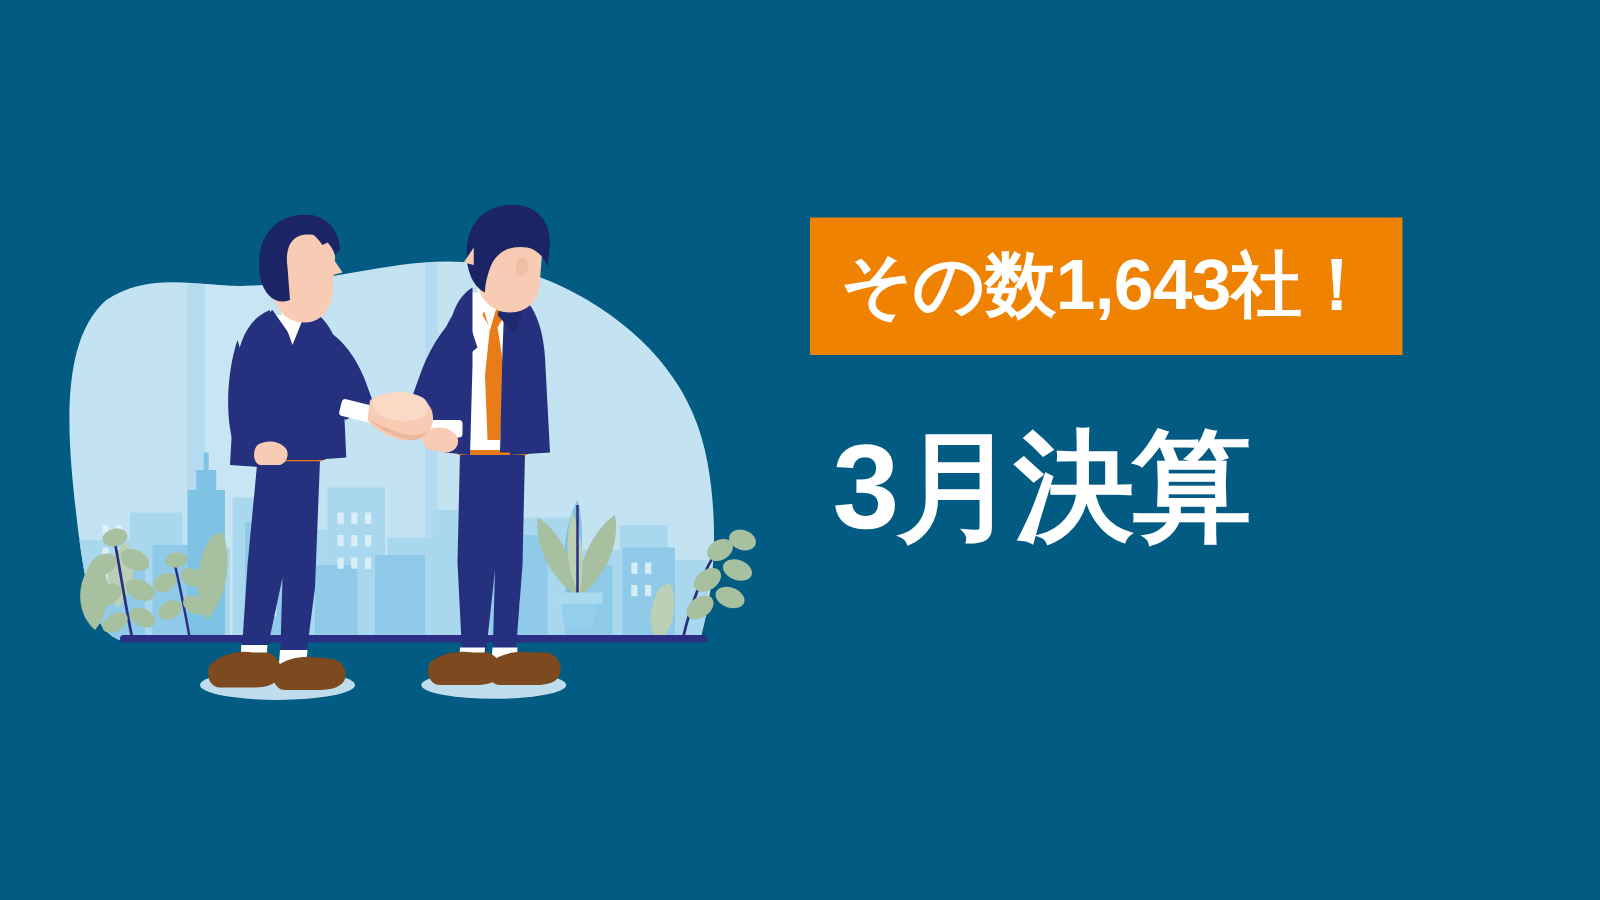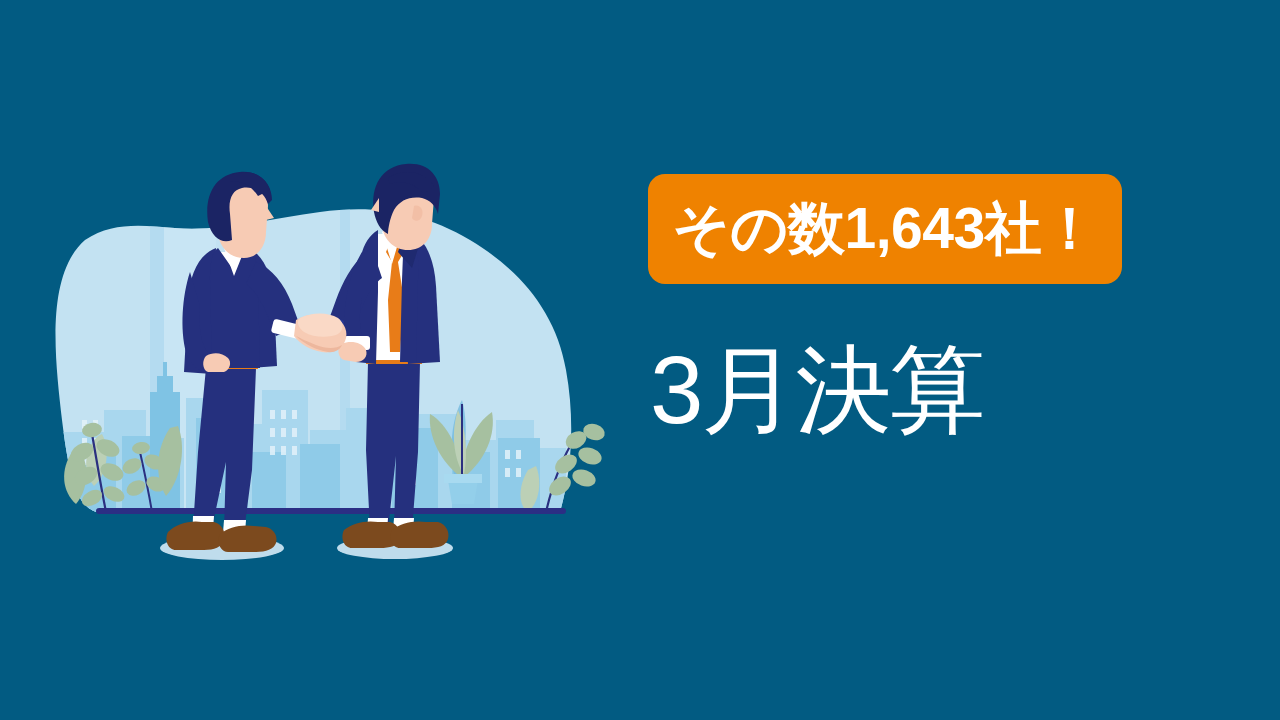--- a/index.html
+++ b/index.html
@@ -31,44 +31,44 @@
   }
 
   #badge {
     position:absolute;
     left:0px; top:174px;
     width:474px; height:110px;
     background:#EF8200;
     display:flex;
     align-items:center;
     justify-content:center;
-    border-radius:17px;
   }
   #badge-text {
     color:#FFFFFF;
     font-size:57px;
     font-weight:bold;
     letter-spacing:-0.5px;
     line-height:1;
     white-space:nowrap;
     transform:translateY(-1px);
   }
 
   #headline {
     position:absolute;
     left:2px; top:332px;
     width:630px;
   }
   .headline-line {
     color:#FFFFFF;
-    font-weight:normal;
+    font-weight:bold;
     font-size:96px;
     line-height:116px;
     letter-spacing:-2px;
     white-space:nowrap;
+    margin-left:16px;
   }
 </style>
 </head>
 <body>
 
 <div id="stage">
 
   <div id="illustration">
     <svg viewBox="0 0 640 720" xmlns="http://www.w3.org/2000/svg">
       <defs>

